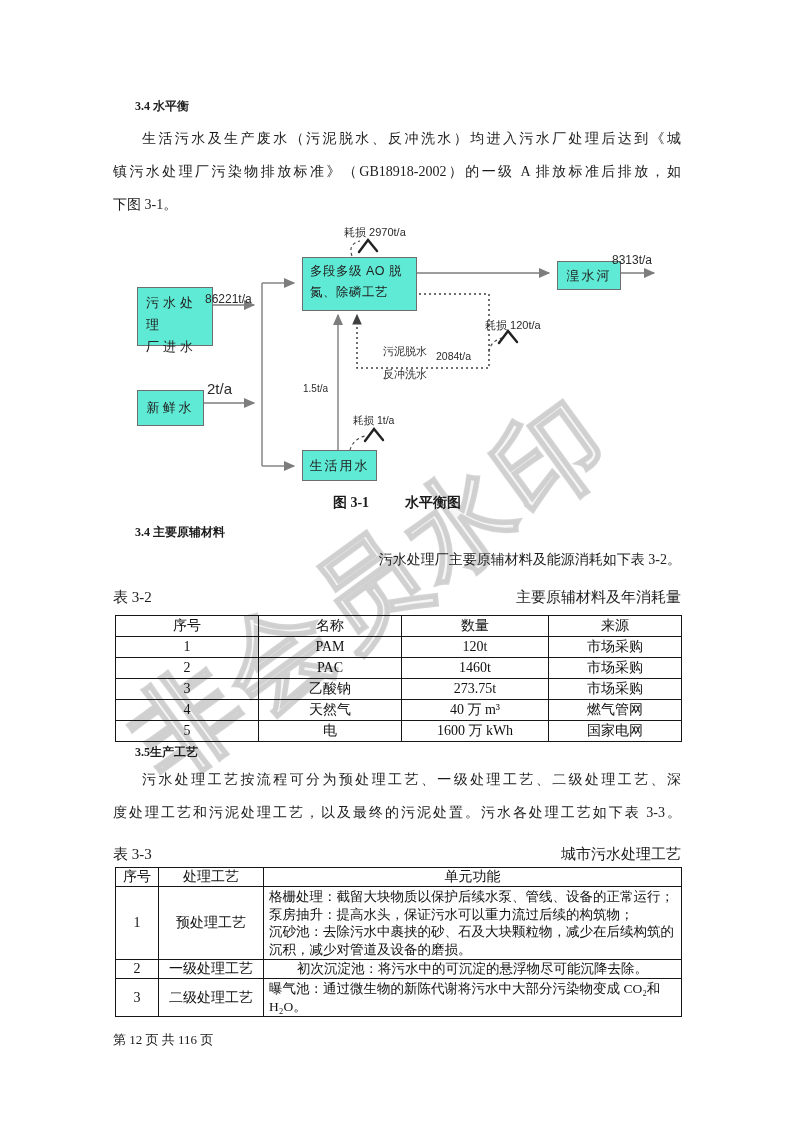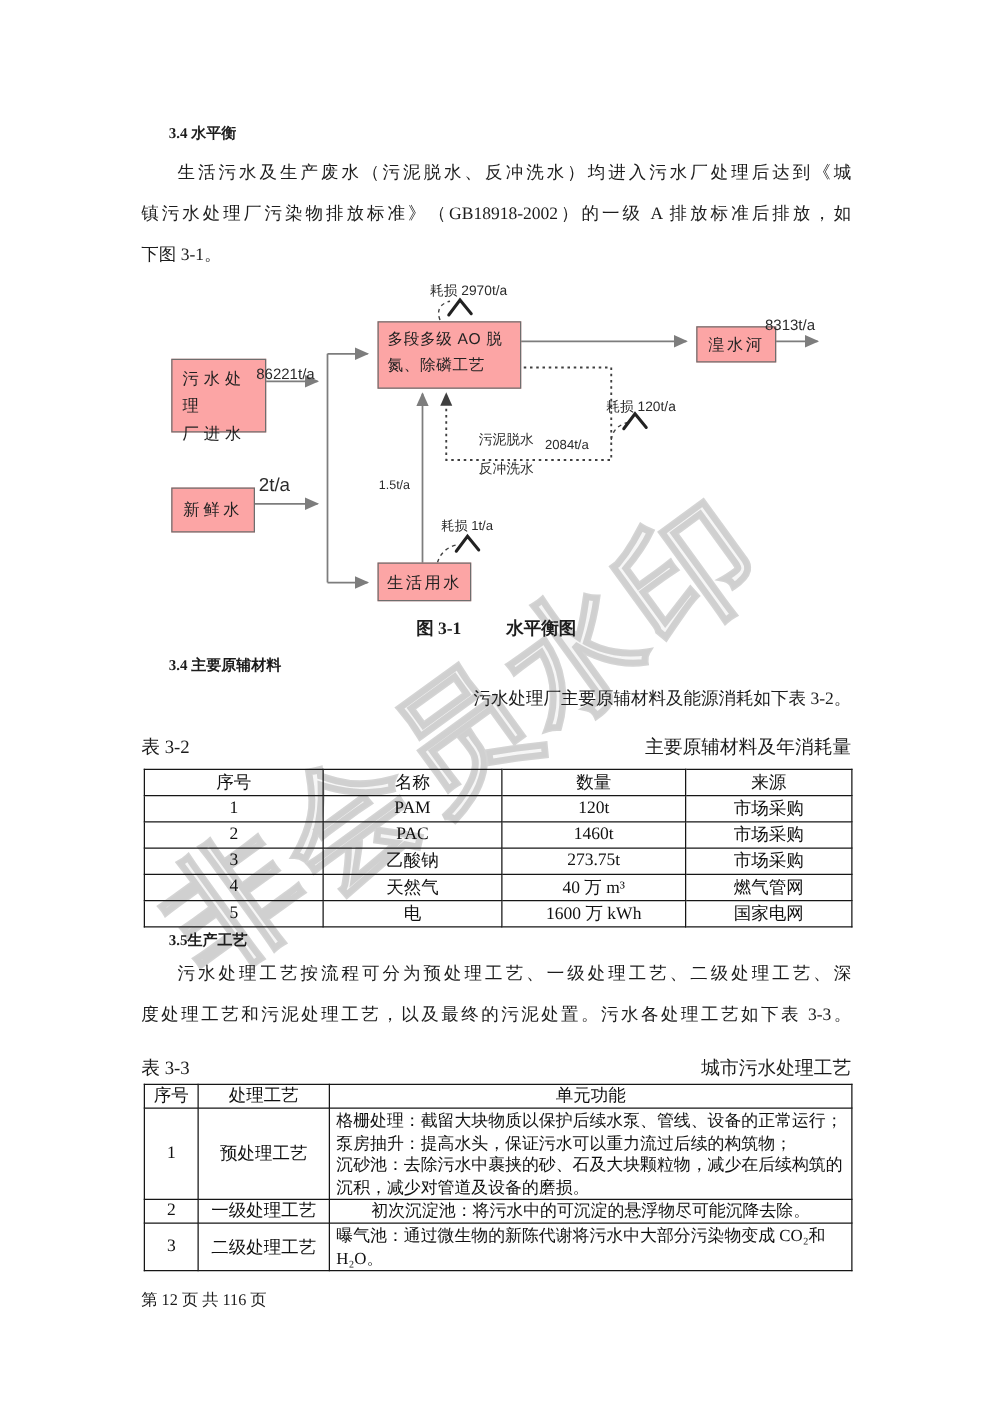--- a/index.html
+++ b/index.html
@@ -18,21 +18,21 @@
     pointer-events:none;user-select:none;
   }
   
   .h{position:absolute;left:135px;margin:0;font-size:12px;font-weight:bold;white-space:nowrap;z-index:2;}
   .para{position:absolute;left:113px;width:568px;font-size:14px;z-index:2;}
   .pl{line-height:33px;height:33px;overflow:hidden;}
   .jl{text-align:justify;text-align-last:justify;}
   .indent{padding-left:29px;text-align:right;}
   
   .dsvg{position:absolute;left:0;top:0;z-index:1;pointer-events:none;}
-  .box{position:absolute;border:1px solid #6e6e6e;background:#fca5a5;z-index:2;
+  .box{position:absolute;border:1px solid #6e6e6e;background:#5eead4;z-index:2;
        font-family:"Liberation Sans","DejaVu Sans",sans-serif;color:#222;}
   .box-inlet{left:137px;top:287px;width:66px;height:53px;font-size:13px;line-height:22px;padding:4px 0 0 8px;letter-spacing:4px;}
   .box-fresh{left:137px;top:390px;width:65px;height:34px;font-size:13px;line-height:34px;text-align:center;letter-spacing:3px;}
   .box-ao{left:302px;top:257px;width:106px;height:49px;font-size:12.5px;line-height:21px;padding:3px 0 0 7px;letter-spacing:0.5px;}
   .box-river{left:557px;top:261px;width:62px;height:27px;font-size:13px;line-height:27px;text-align:center;letter-spacing:2px;}
   .box-domestic{left:302px;top:450px;width:73px;height:29px;font-size:13px;line-height:29px;text-align:center;letter-spacing:2px;}
   .dlbl{position:absolute;z-index:2;font-family:"Liberation Sans","DejaVu Sans",sans-serif;color:#2b2b2b;white-space:nowrap;}
   .caption{position:absolute;left:113px;top:494px;width:568px;display:flex;justify-content:center;gap:36px;
            font-size:14px;font-weight:bold;z-index:2;}
   .tbltitle{position:absolute;left:113px;width:568px;display:flex;justify-content:space-between;gap:56px;

